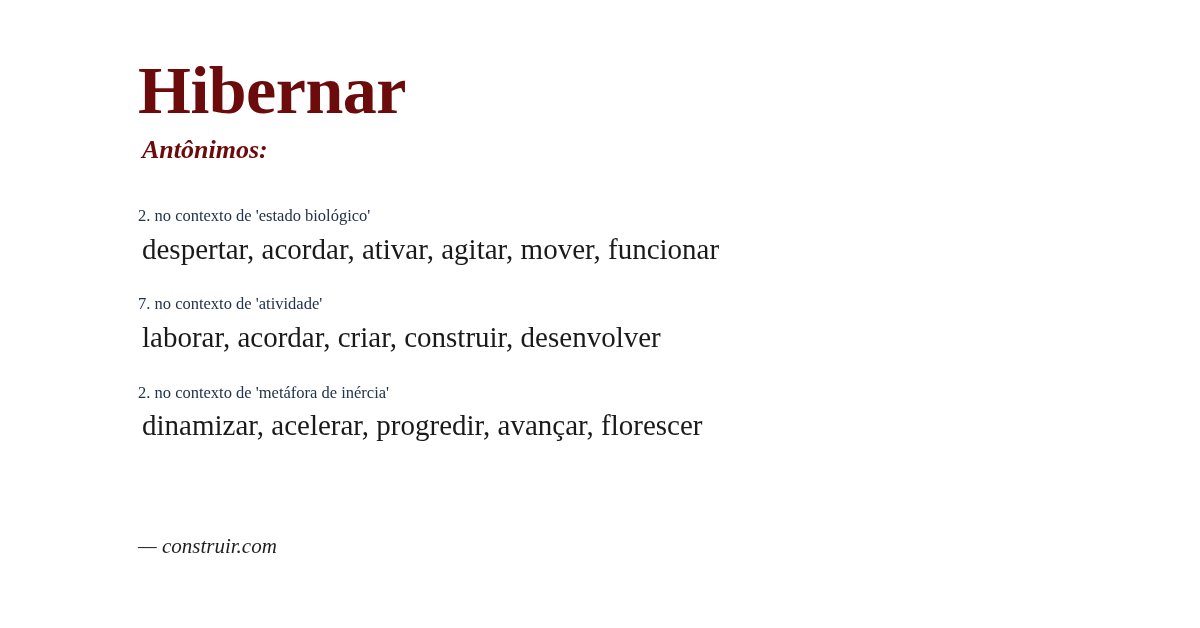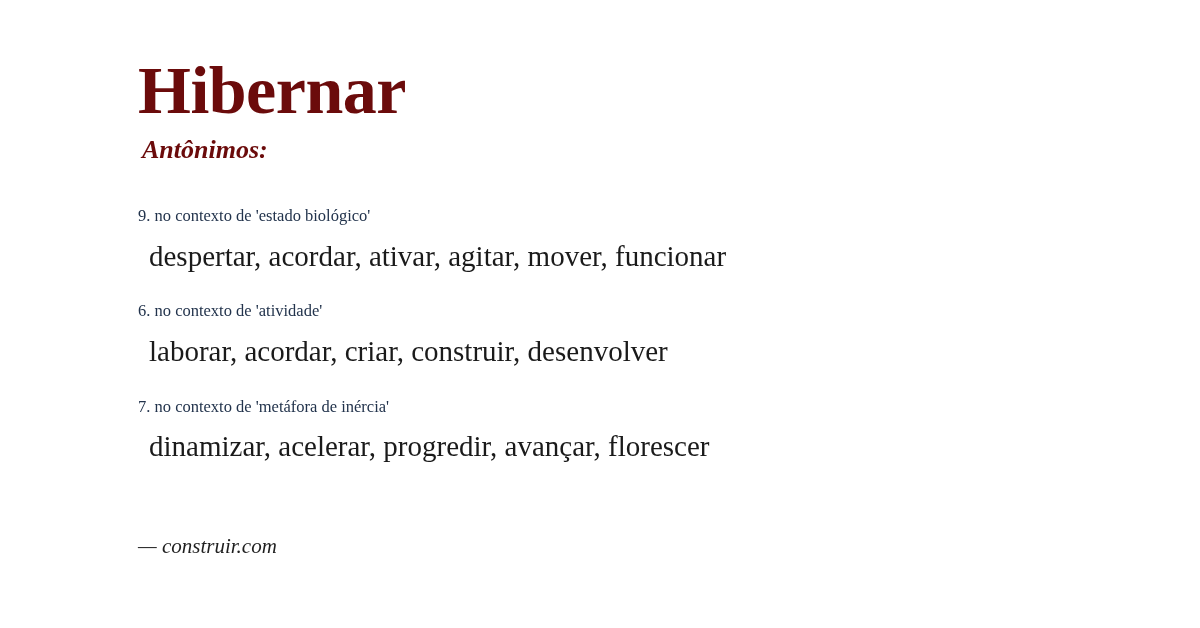--- a/index.html
+++ b/index.html
@@ -60,21 +60,21 @@
     font-size: 16.5px;
     line-height: 1.25;
     color: #22334c;
     margin: 0 0 2px 0;
     white-space: nowrap;
   }
   .sense-terms {
     font-size: 29px;
     line-height: 1.3;
     color: #1a1a1a;
-    margin: 11px;
+    margin: 4px;
     white-space: nowrap;
   }
   .footer {
     position: absolute;
     left: 138px;
     top: 534px;
     margin: 0;
     font-size: 21px;
     line-height: 1.2;
     font-style: italic;
@@ -87,31 +87,31 @@
 
 <div class="page">
 
   <h1 class="headword">Hibernar</h1>
 
   <div class="section-label">Antônimos:</div>
 
   <div class="senses">
 
     <div class="sense">
-      <div class="sense-context">9. no contexto de 'estado biológico'</div>
+      <div class="sense-context">2. no contexto de 'estado biológico'</div>
       <div class="sense-terms">despertar, acordar, ativar, agitar, mover, funcionar</div>
     </div>
 
     <div class="sense">
-      <div class="sense-context">6. no contexto de 'atividade'</div>
+      <div class="sense-context">7. no contexto de 'atividade'</div>
       <div class="sense-terms">laborar, acordar, criar, construir, desenvolver</div>
     </div>
 
     <div class="sense">
-      <div class="sense-context">7. no contexto de 'metáfora de inércia'</div>
+      <div class="sense-context">2. no contexto de 'metáfora de inércia'</div>
       <div class="sense-terms">dinamizar, acelerar, progredir, avançar, florescer</div>
     </div>
 
   </div>
 
   <div class="footer">— construir.com</div>
 
 </div>
 
 </body></html>

